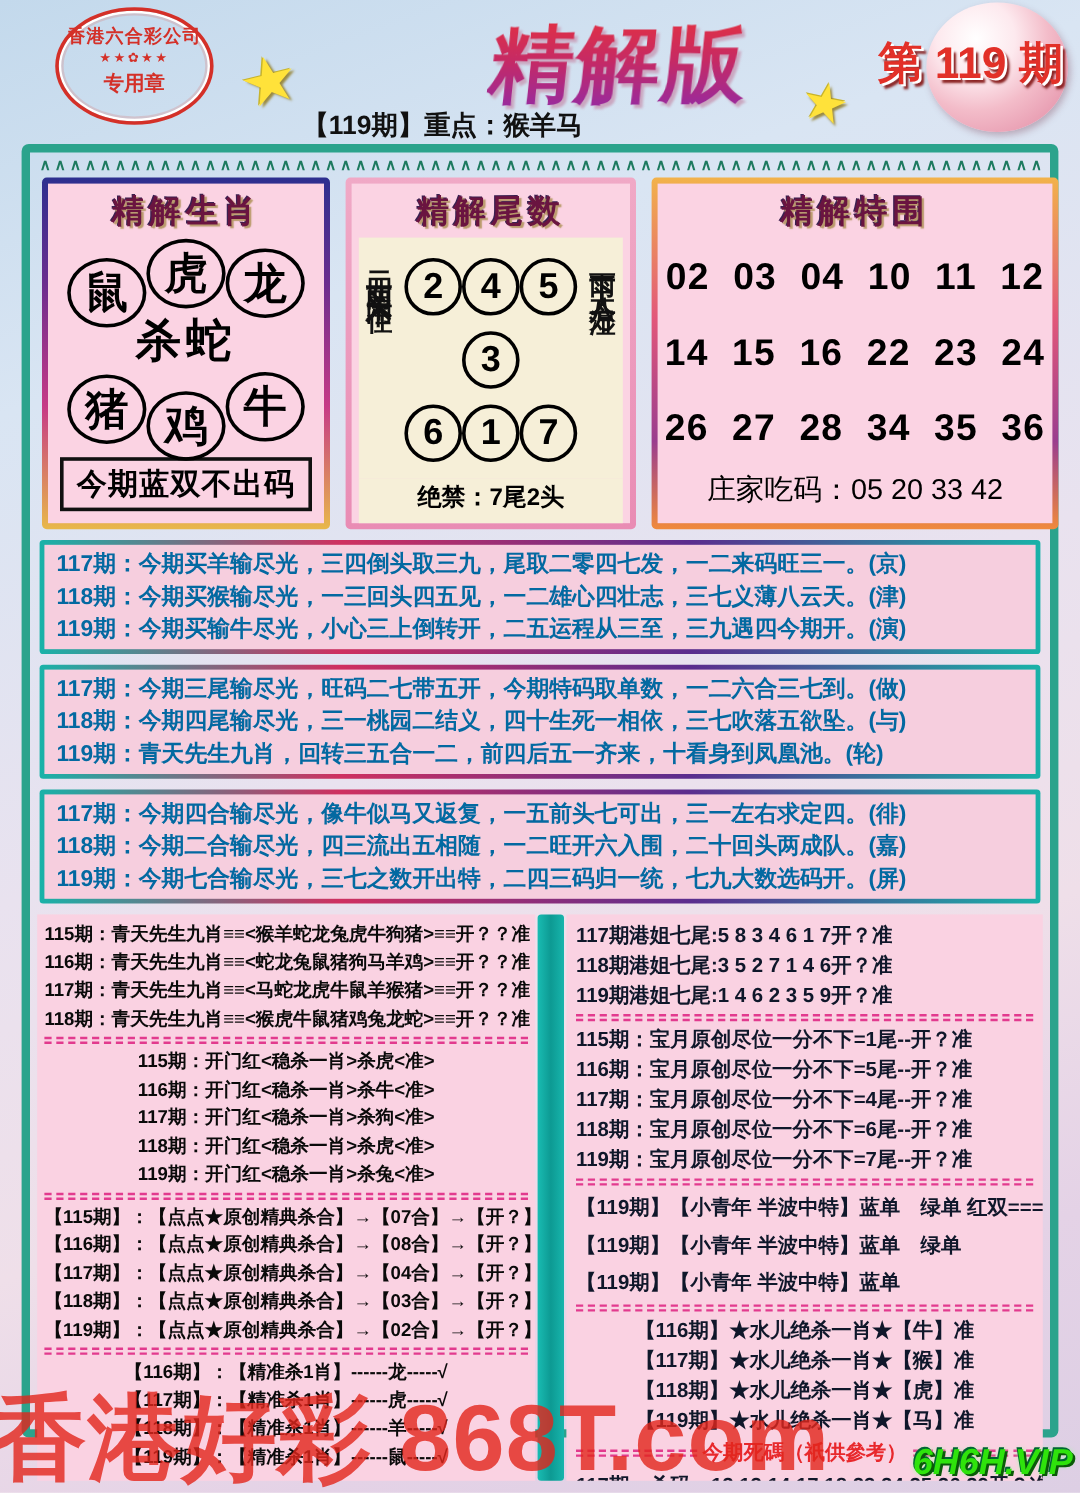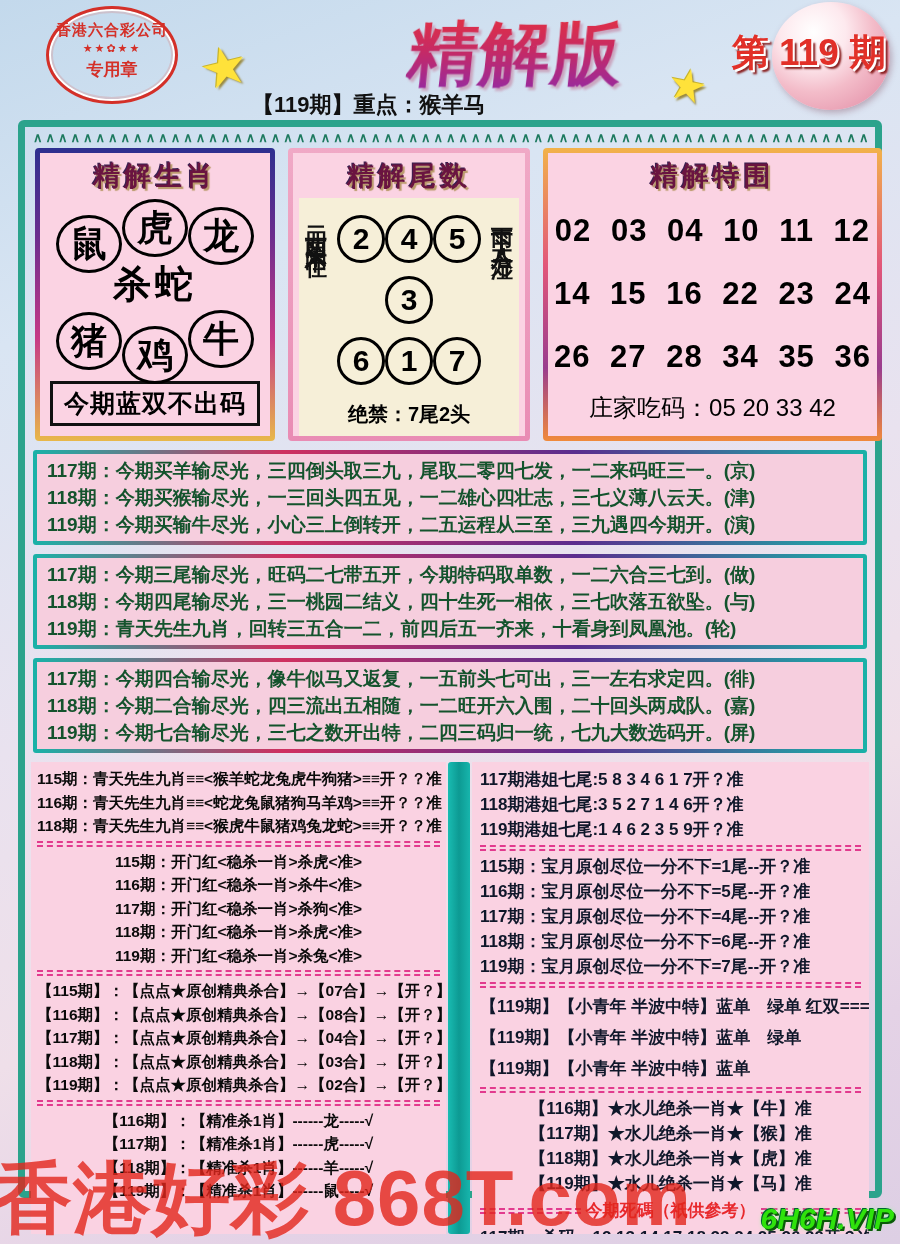--- a/index.html
+++ b/index.html
@@ -94,21 +94,21 @@
   .tail-footer{ background:#f6efd8; margin:0 6px; text-align:center; font-size:20px; font-weight:900; padding:2px 0 8px; }
 
   .range-zone{ flex:1; display:flex; flex-direction:column; justify-content:space-around; padding:6px 6px 0; }
   .range-row{ text-align:center; font-size:31px; font-weight:800; letter-spacing:1px; word-spacing:10px; white-space:nowrap; }
   .range-footer{ text-align:center; font-size:24px; font-weight:400; padding:4px 0 12px; }
 
   
   .verse{ margin:0 2px 9px; padding:4px; border-radius:3px;
     background:linear-gradient(90deg,#19b2a8,#cf3060 30%,#5b2d8e 65%,#19b2a8); }
   .verse-in{ background:#f6cede; padding:3px 10px; }
-  .vline{ font-size:19px; font-weight:800; line-height:27px; white-space:nowrap; color:#14532d; }
+  .vline{ font-size:19px; font-weight:800; line-height:27px; white-space:nowrap; color:#0369a1; }
 
   
   .cols{ display:flex; margin:0 0; height:472px; }
   .lcol{ width:415px; background:#fad2e2; padding:5px 6px 0; overflow:hidden; }
   .vdiv{ width:22px; margin:0 2px; border-radius:3px;
     background:linear-gradient(90deg,#19bcb2,#0d9a93 50%,#17b5ac); }
   .rcol{ flex:1; background:#fad2e2; padding:5px 8px 0; overflow:hidden; }
   .cline{ font-size:15.5px; font-weight:800; line-height:23.5px; white-space:nowrap; color:#0a0a0a; }
   .rline{ font-size:17px; font-weight:800; line-height:25px; white-space:nowrap; color:#0f172a; }
   .banbo-line{ line-height:31px; }
@@ -232,20 +232,21 @@
         <div class="vline">117期：今期四合输尽光，像牛似马又返复，一五前头七可出，三一左右求定四。(徘)</div>
         <div class="vline">118期：今期二合输尽光，四三流出五相随，一二旺开六入围，二十回头两成队。(嘉)</div>
         <div class="vline">119期：今期七合输尽光，三七之数开出特，二四三码归一统，七九大数选码开。(屏)</div>
       </div>
     </div>
 
     <div class="cols">
       <div class="lcol">
         <div class="cline">115期：青天先生九肖≡≡&lt;猴羊蛇龙兔虎牛狗猪&gt;≡≡开？？准</div>
         <div class="cline">116期：青天先生九肖≡≡&lt;蛇龙兔鼠猪狗马羊鸡&gt;≡≡开？？准</div>
+        <div class="cline">117期：青天先生九肖≡≡&lt;马蛇龙虎牛鼠羊猴猪&gt;≡≡开？？准</div>
         <div class="cline">118期：青天先生九肖≡≡&lt;猴虎牛鼠猪鸡兔龙蛇&gt;≡≡开？？准</div>
         <div class="sep"></div>
         <div class="cline center">115期：开门红&lt;稳杀一肖&gt;杀虎&lt;准&gt;</div>
         <div class="cline center">116期：开门红&lt;稳杀一肖&gt;杀牛&lt;准&gt;</div>
         <div class="cline center">117期：开门红&lt;稳杀一肖&gt;杀狗&lt;准&gt;</div>
         <div class="cline center">118期：开门红&lt;稳杀一肖&gt;杀虎&lt;准&gt;</div>
         <div class="cline center">119期：开门红&lt;稳杀一肖&gt;杀兔&lt;准&gt;</div>
         <div class="sep"></div>
         <div class="cline">【115期】：【点点★原创精典杀合】→【07合】→【开？】</div>
         <div class="cline">【116期】：【点点★原创精典杀合】→【08合】→【开？】</div>

